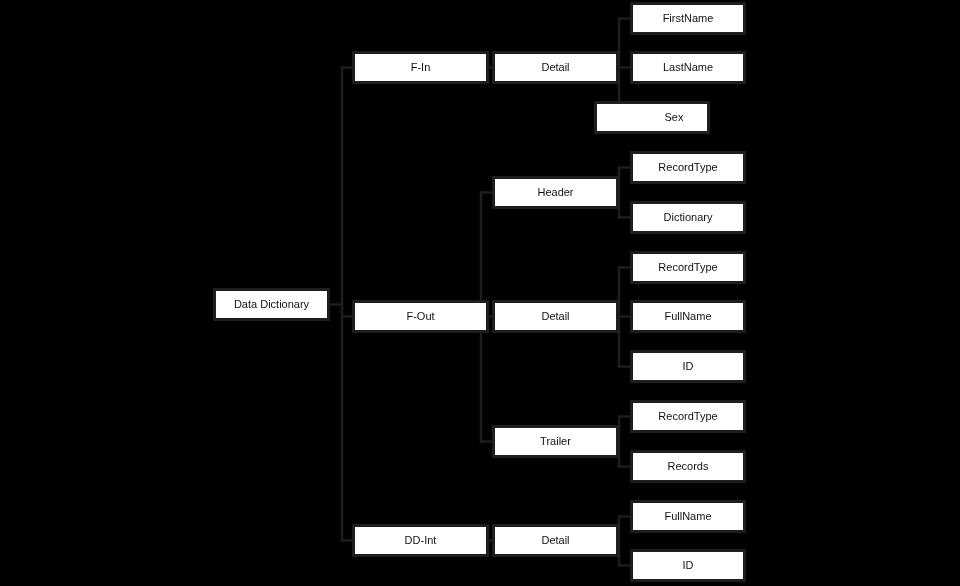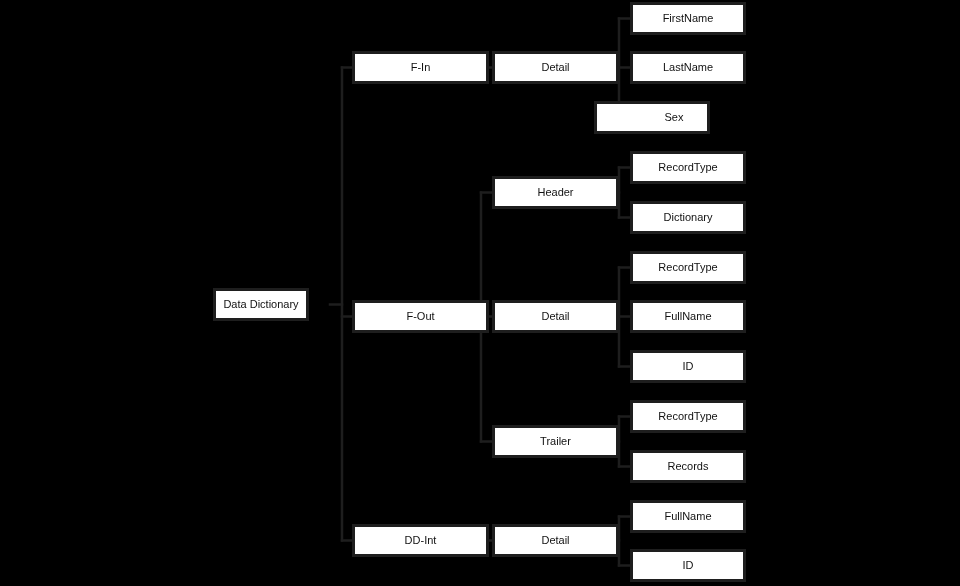--- a/index.html
+++ b/index.html
@@ -41,21 +41,21 @@
     background: var(--box-fill);
     border: 3px solid var(--box-border);
     display: flex;
     align-items: center;
     justify-content: center;
     color: var(--text-color);
     font-size: 11px;
     line-height: 1;
     white-space: nowrap;
   }
-  .w-root { width: 96px; }
+  .w-root { width: 117px; }
   .w-lvl1 { width: 137px; }
   .w-lvl2 { width: 127px; }
   .w-leaf { width: 116px; }
 </style>
 </head>
 <body>
 
 <div class="canvas">
 
   <svg class="edges" viewBox="0 0 960 586">

